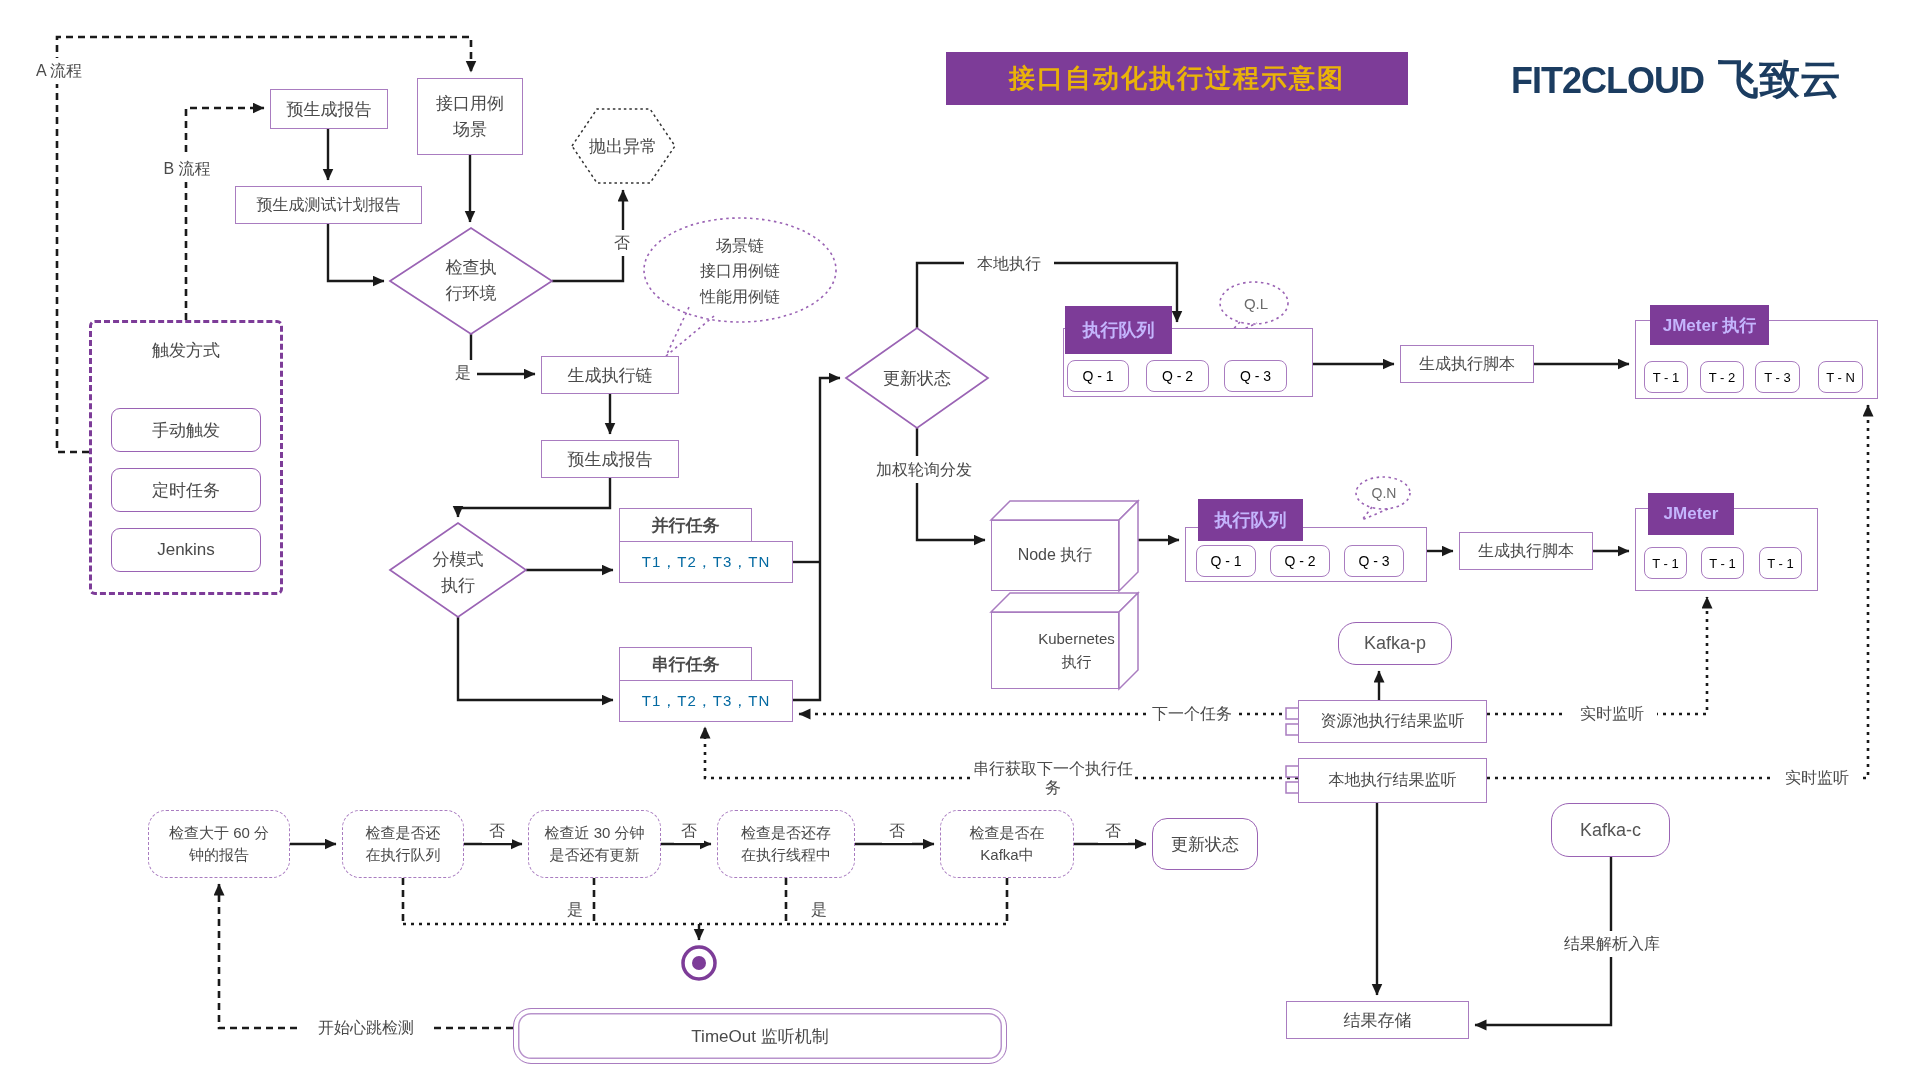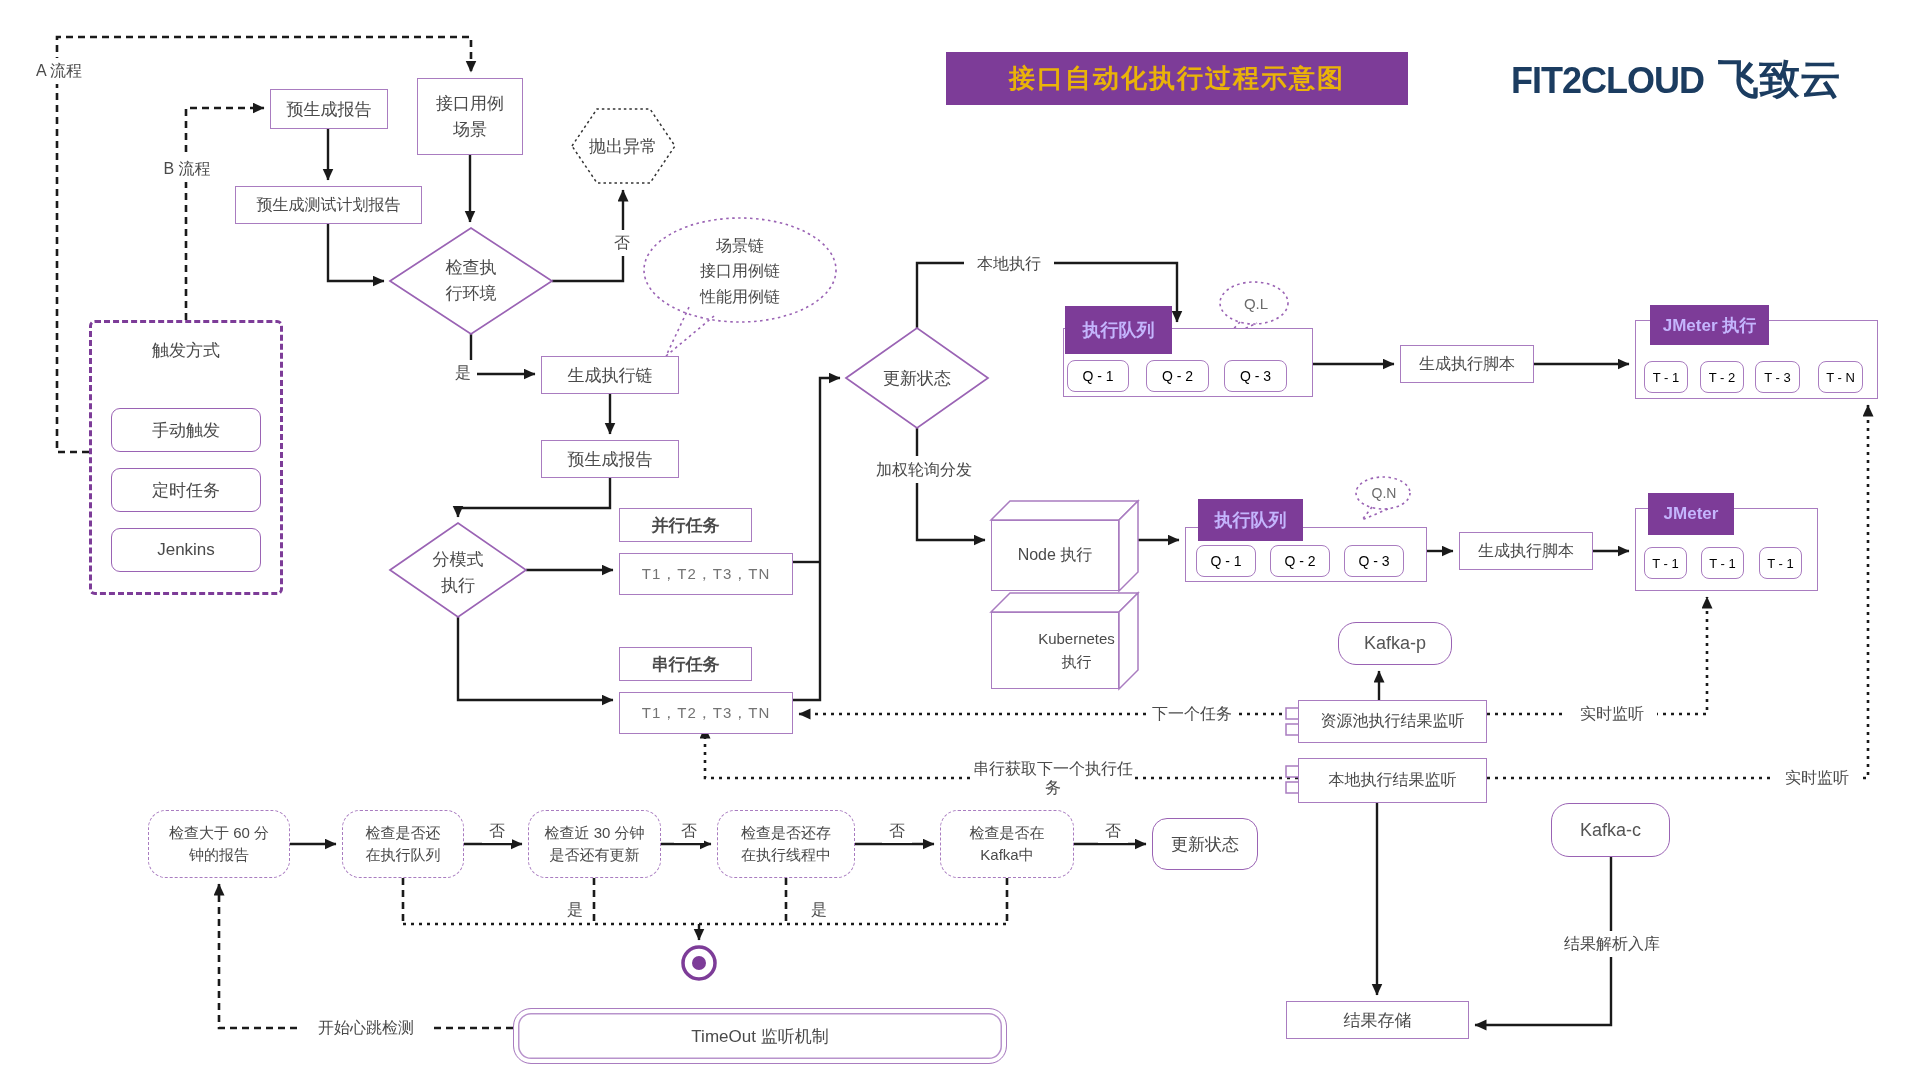--- a/index.html
+++ b/index.html
@@ -9,21 +9,21 @@
   .abs{position:absolute;z-index:2;box-sizing:border-box;display:flex;align-items:center;justify-content:center;text-align:center;}
   .box{background:#fff;border:1.6px solid #a97cc0;font-size:17px;}
   .rbox{background:#fff;border:1.6px solid #9a63b4;border-radius:9px;font-size:17px;}
   .pbox{background:#7d3c98;color:#c4b5fd;font-weight:bold;font-size:18px;border:1px solid #7d3c98;}
   .chk{background:#fff;border:1.7px dashed #a97cc0;border-radius:18px;font-size:15px;line-height:1.45;}
   .ml{white-space:pre-line;}
   .lbl{background:#fff;font-size:16px;color:#4a4a4a;line-height:1.2;z-index:3;}
   .ghost{background:transparent;border:none;z-index:3;}
   .qt{background:#fff;border:1.5px solid #a97cc0;border-radius:8px;font-size:14px;color:#000000;}
   .hdr{font-weight:bold;}
-  .tasks{font-size:15px;color:#737373;letter-spacing:1px;margin-top:12px;}
+  .tasks{font-size:15px;color:#0369a1;letter-spacing:1px;}
   .trigger-wrap{border:3px dashed #7d3c98;border-radius:6px;background:#fff;}
   .timeout{background:#fff;border:1.5px solid #a97cc0;box-shadow:inset 0 0 0 4px #fff, inset 0 0 0 5.5px #b893cc;font-size:17px;}
   .title-banner{background:#7d3c98;color:#eab308;font-weight:bold;font-size:26px;letter-spacing:2px;}
   .logo{color:#1b3c60;align-items:baseline;gap:14px;}
   .logo .b1{font-size:36px;font-weight:900;letter-spacing:-1px;}
   .logo .b2{font-size:41px;font-weight:bold;}
   .kafka{background:#fff;border:1.6px solid #9a63b4;border-radius:18px;font-size:18px;color:#555;}
   .comp{background:#fff;border:1.6px solid #a97cc0;font-size:16px;}
 </style>
 </head>

